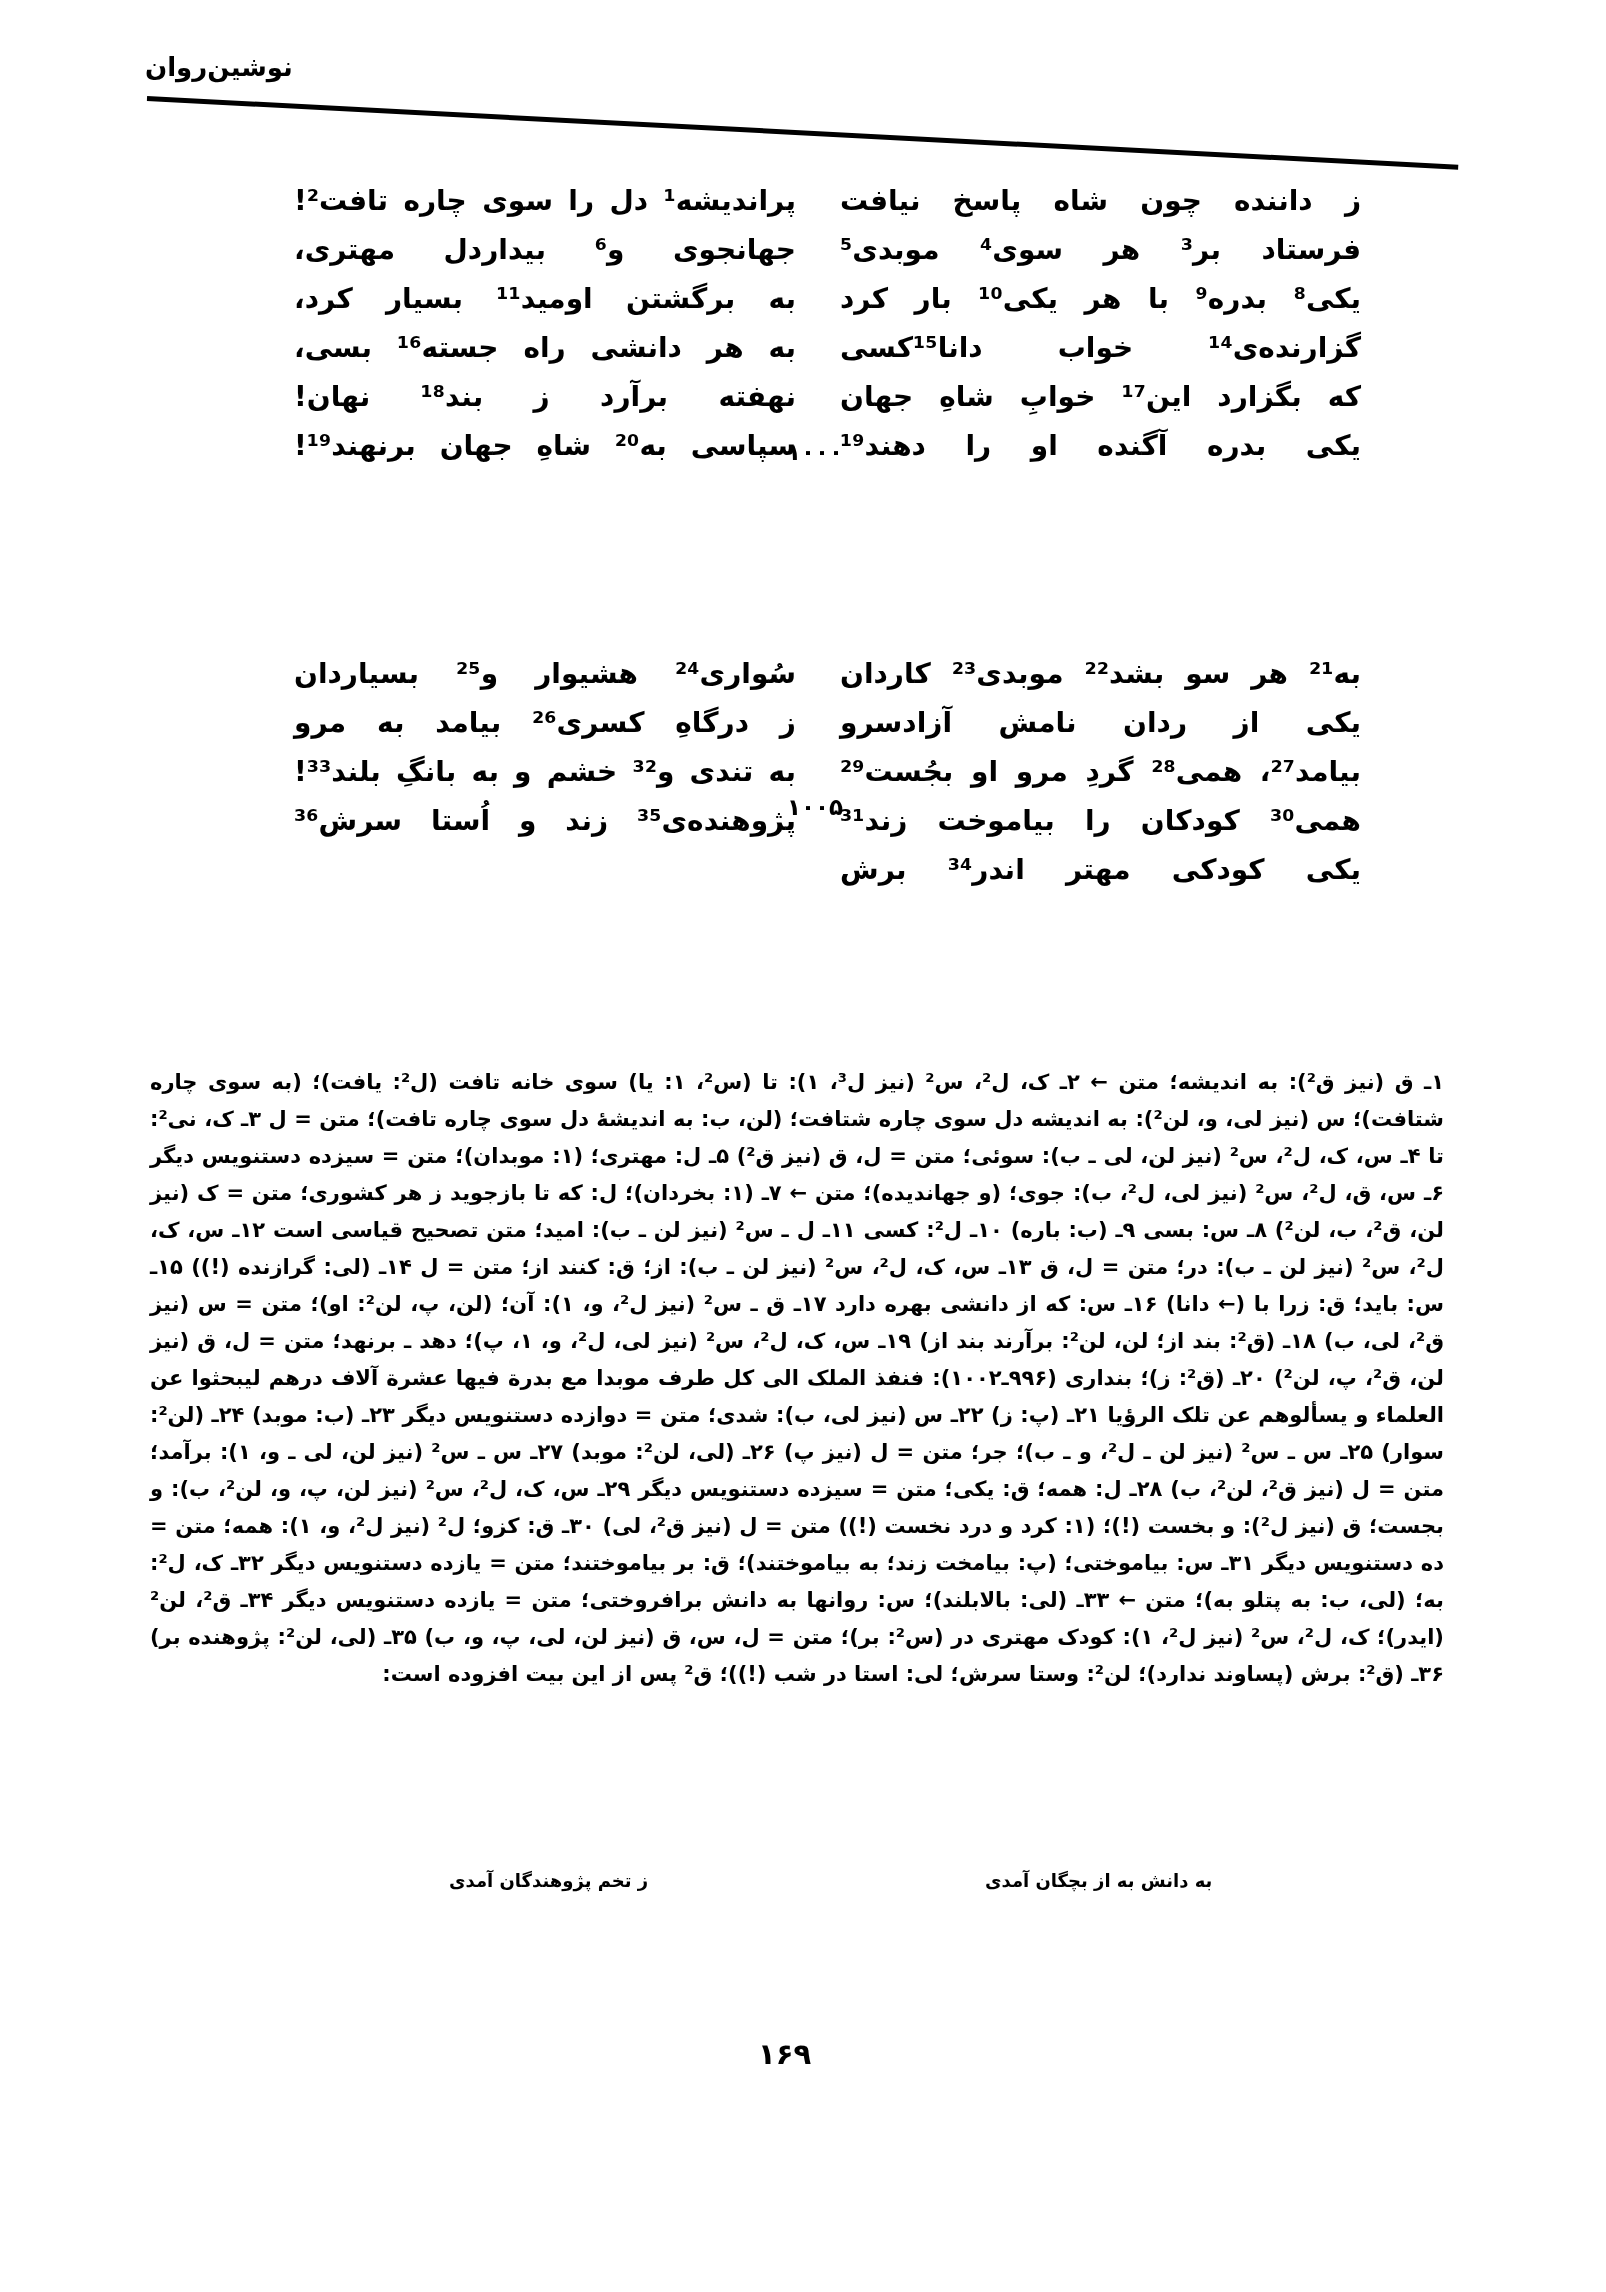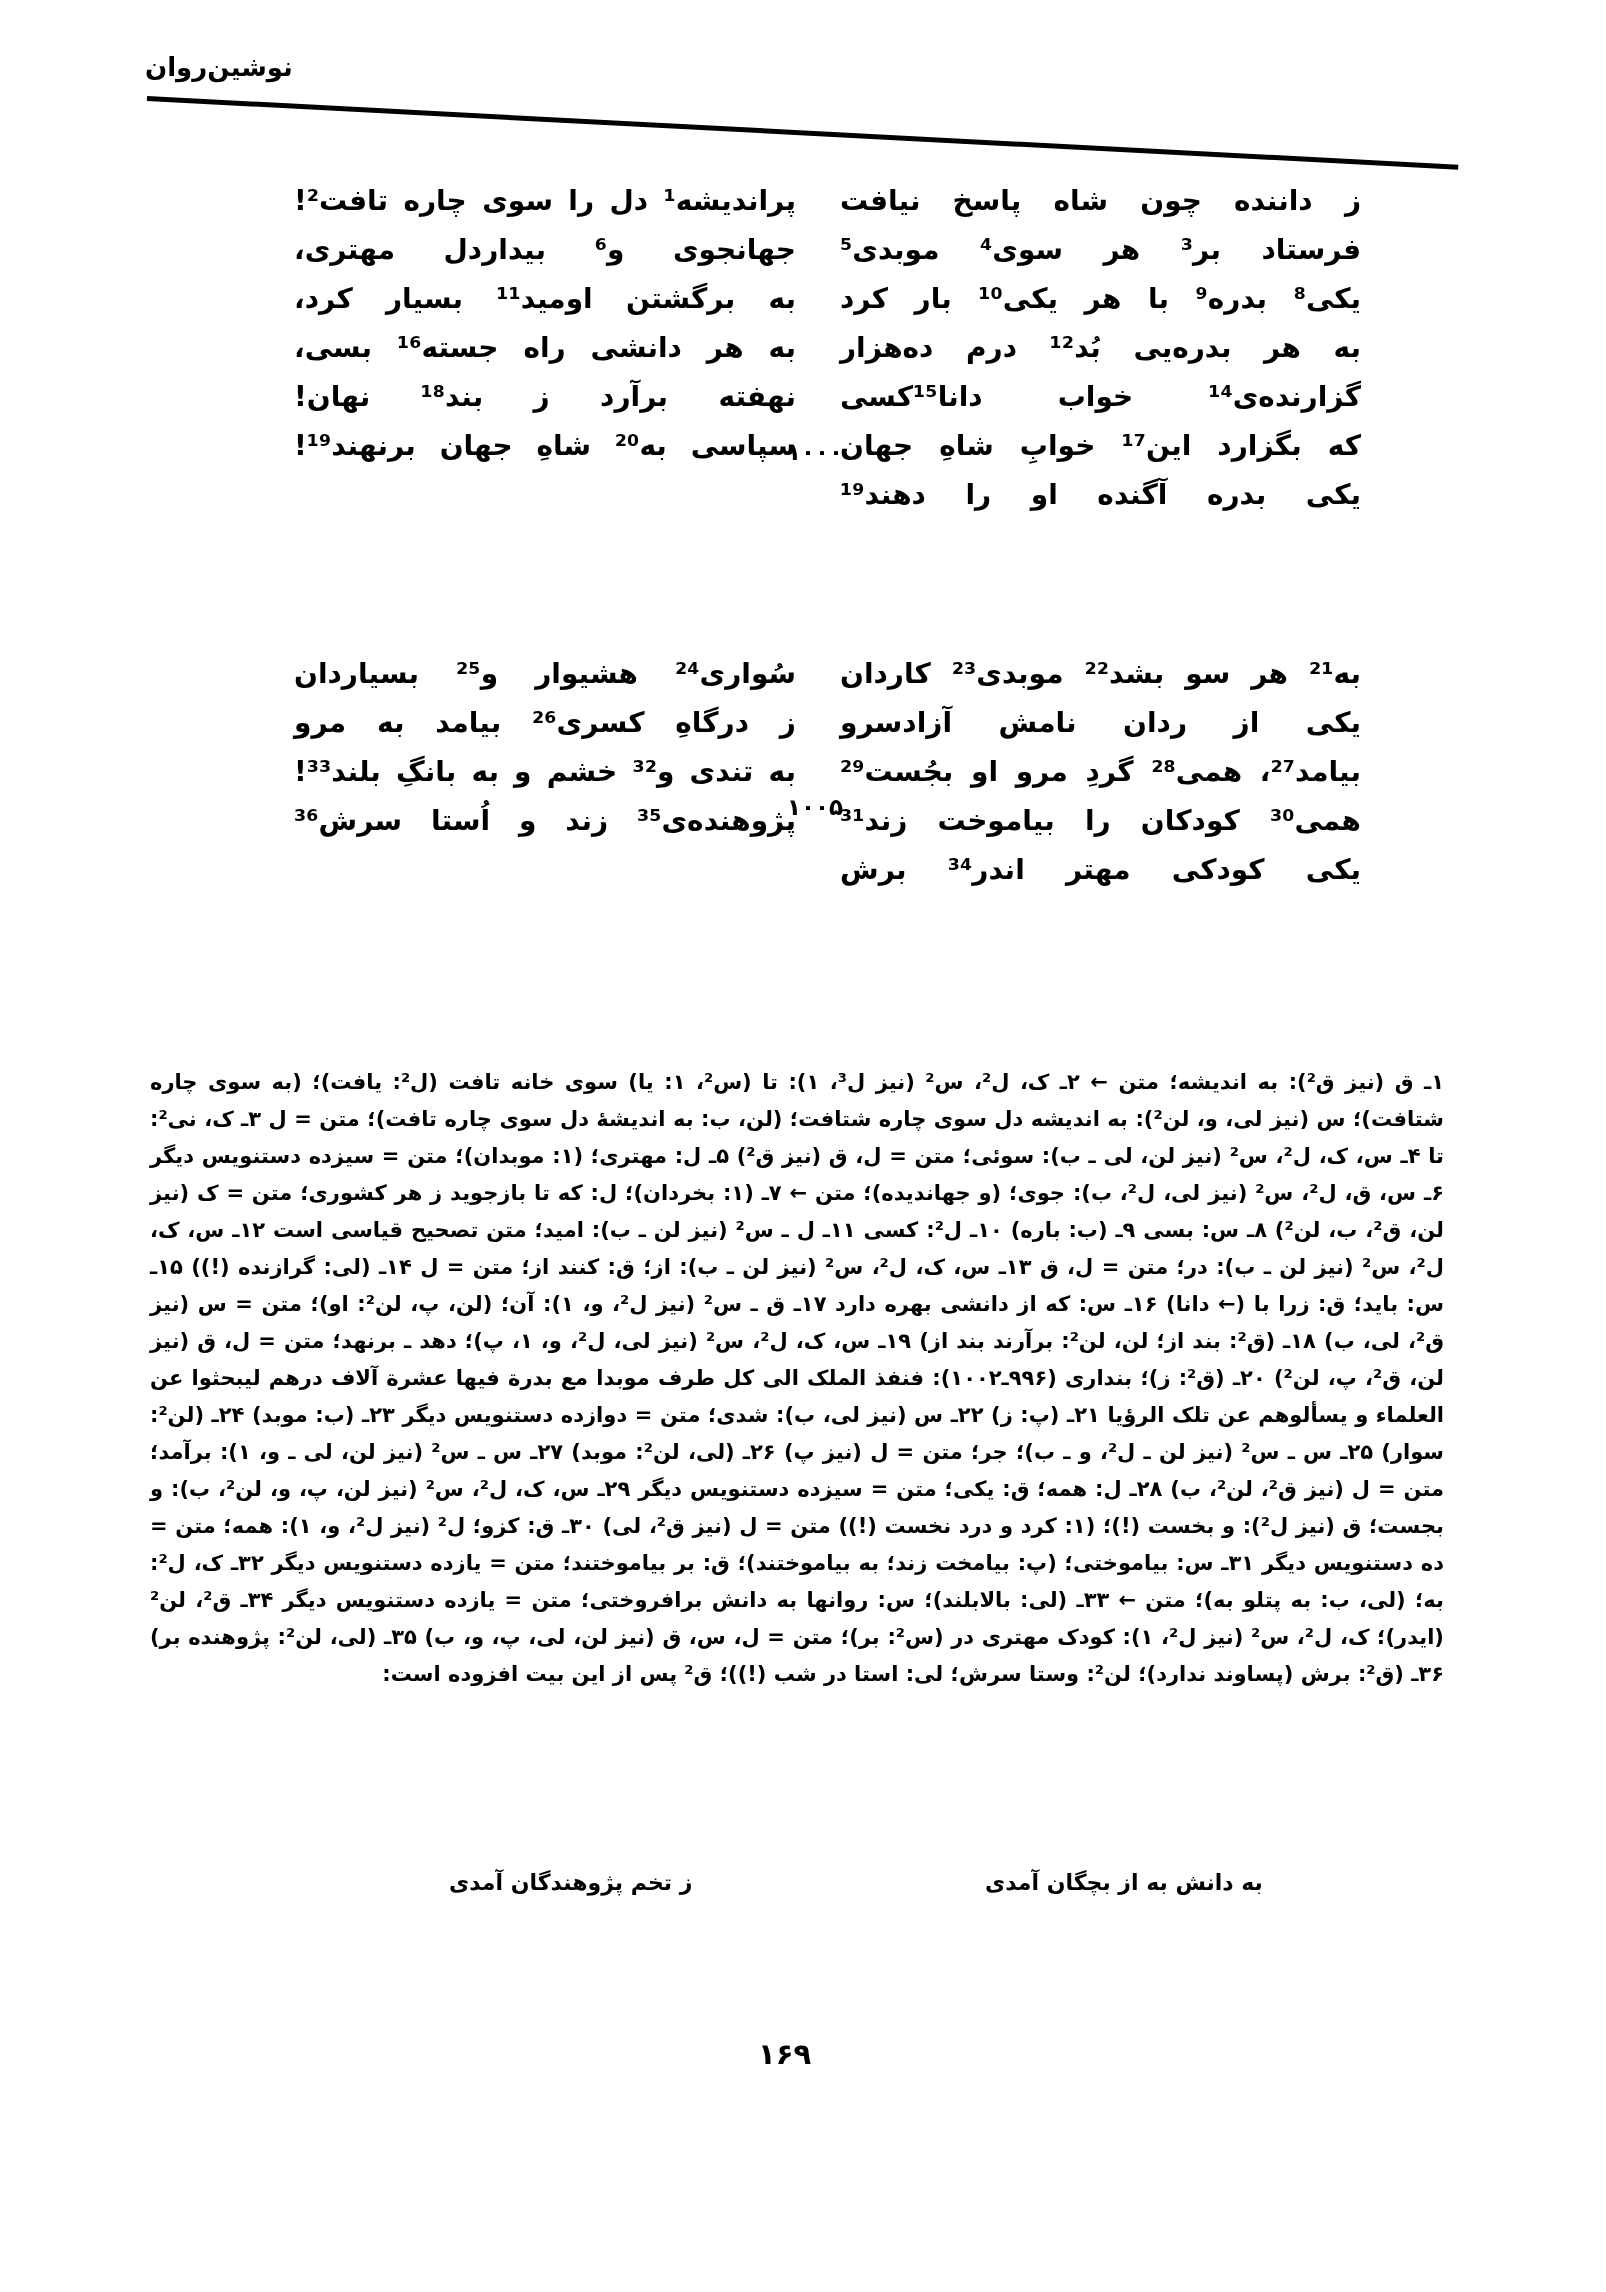--- a/index.html
+++ b/index.html
@@ -10,36 +10,35 @@
   .poem-block .line { white-space:nowrap; text-align:justify; text-align-last:justify; }
   .right-col { left:840px; width:521px; }
   .left-col  { left:266px; width:502px;margin-left:28px; }
   .b1 { top:176px; }
   .b2 { top:176px; }
   .b3 { top:649px; }
   .b4 { top:649px; }
   .linenum { position:absolute; font-size:23px; font-weight:bold; direction:ltr; }
   .footnotes { position:absolute; left:150px; top:1064px; width:1294px; direction:rtl; font-size:21px; font-weight:bold; line-height:37px; text-align:justify; text-align-last:right; }
   .footnotes p { margin:0; }
-  .extra-verse { position:absolute; top:1870px; direction:rtl; font-size:22px; font-weight:bold; }
+  .extra-verse { position:absolute; top:1870px; direction:rtl; font-size:18px; font-weight:bold; }
   .ev1 { left:985px; }
   .ev2 { left:449px; }
   .page-num { position:absolute; left:758px; top:2037px; font-size:29px; font-weight:bold; }
 </style>
 </head>
 <body>
 
 <div class="running-head">نوشین‌روان</div>
 <div class="rule"></div>
 
 <div class="poem-block right-col b1">
   <div class="line">ز داننده چون شاه پاسخ نیافت</div>
   <div class="line">فرستاد بر³ هر سوی⁴ موبدی⁵</div>
   <div class="line">یکی⁸ بدره⁹ با هر یکی¹⁰ بار کرد</div>
-  <div class="line">به هر بدره‌یی بُد¹² درم ده‌هزار</div>
   <div class="line">گزارنده‌ی¹⁴ خواب دانا¹⁵کسی</div>
   <div class="line">که بگزارد این¹⁷ خوابِ شاهِ جهان</div>
   <div class="line">یکی بدره آگنده او را دهند¹⁹</div>
 </div>
 
 <div class="poem-block left-col b2">
   <div class="line">پراندیشه¹ دل را سوی چاره تافت²!</div>
   <div class="line">جهانجوی و⁶ بیداردل مهتری،</div>
   <div class="line">به برگشتن اومید¹¹ بسیار کرد،</div>
   <div class="line">به هر دانشی راه جسته¹⁶ بسی،</div>

